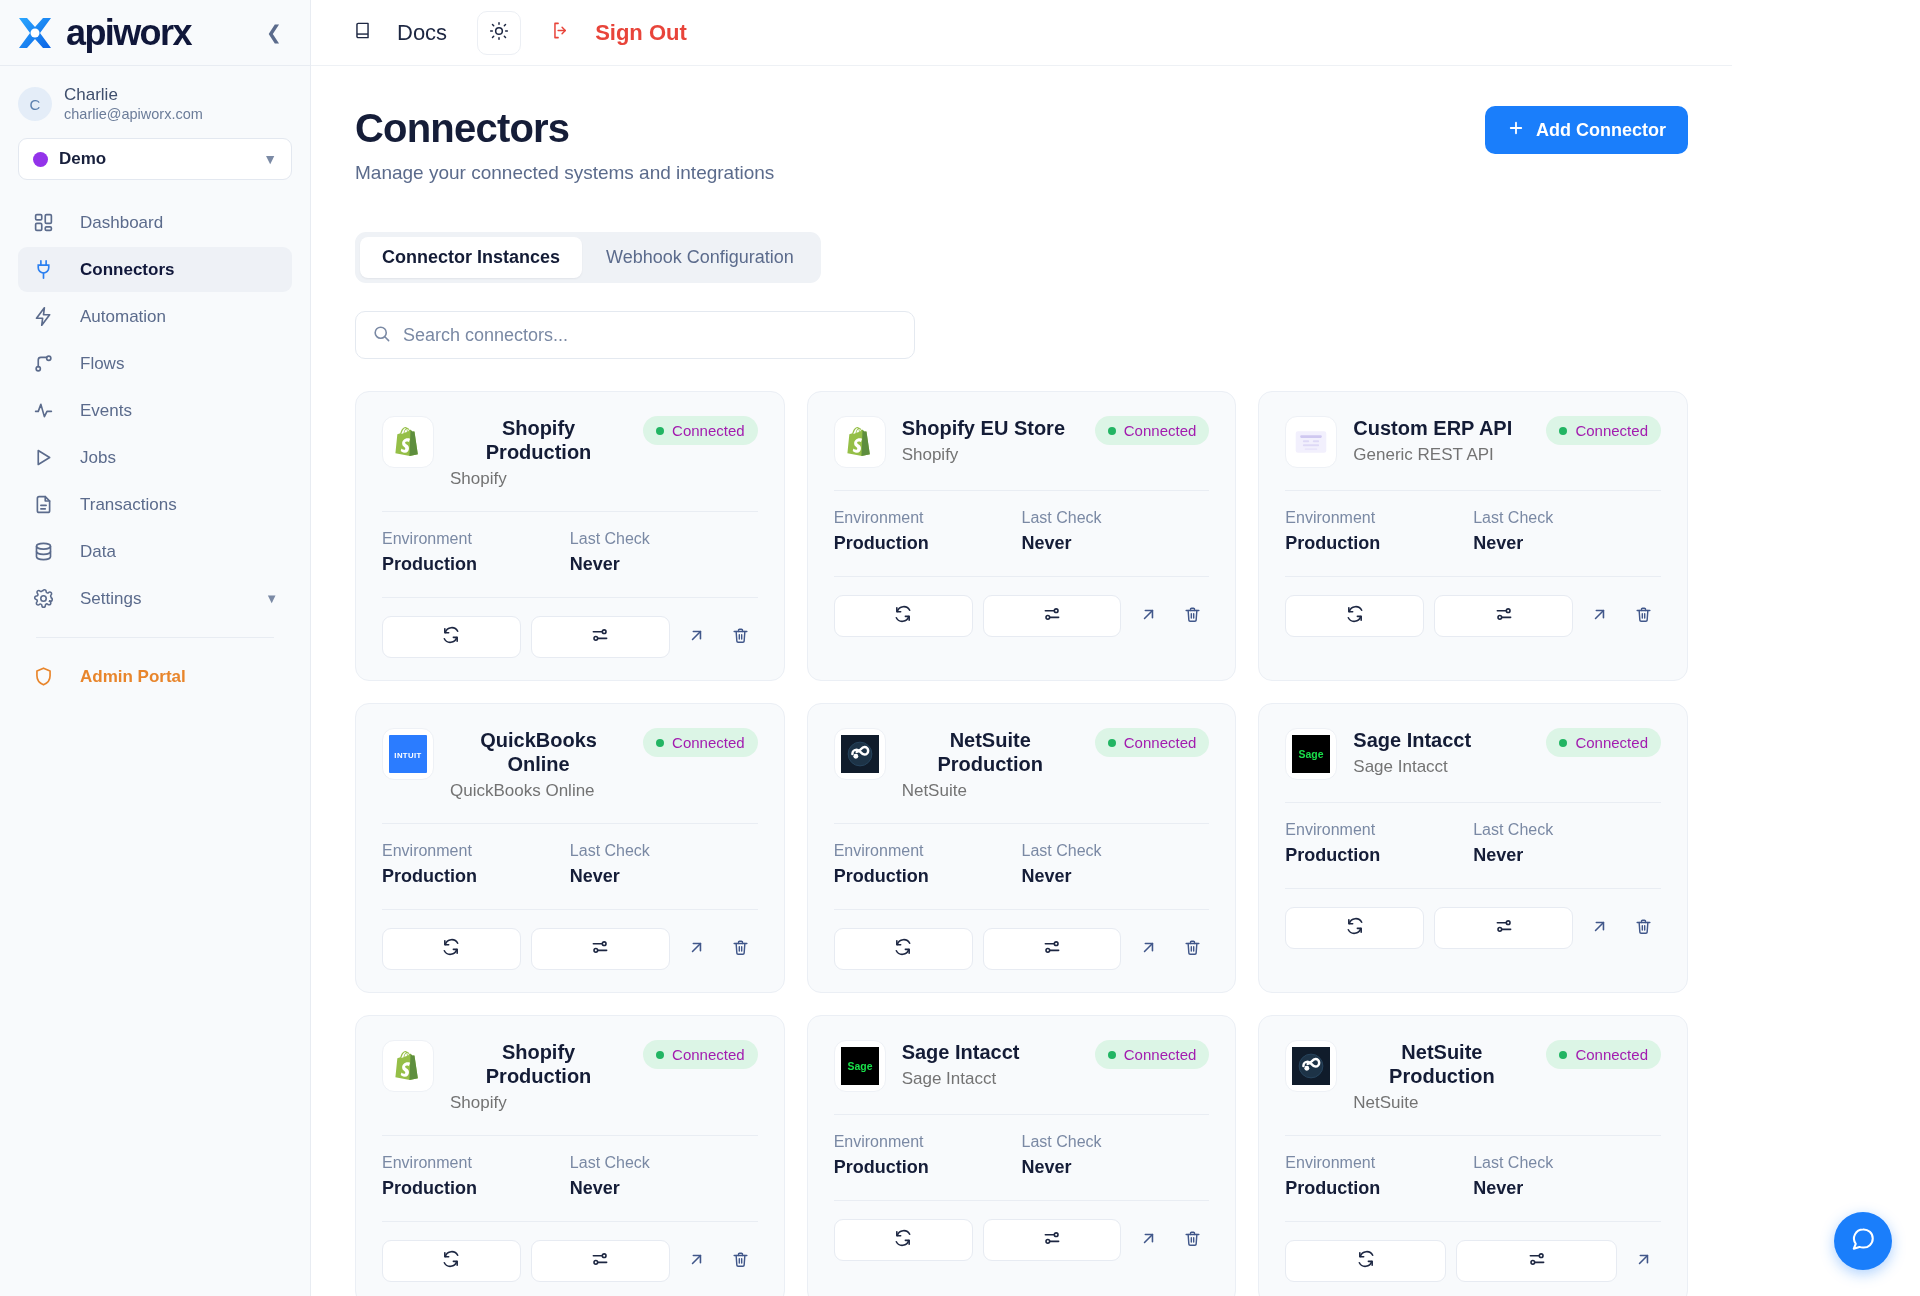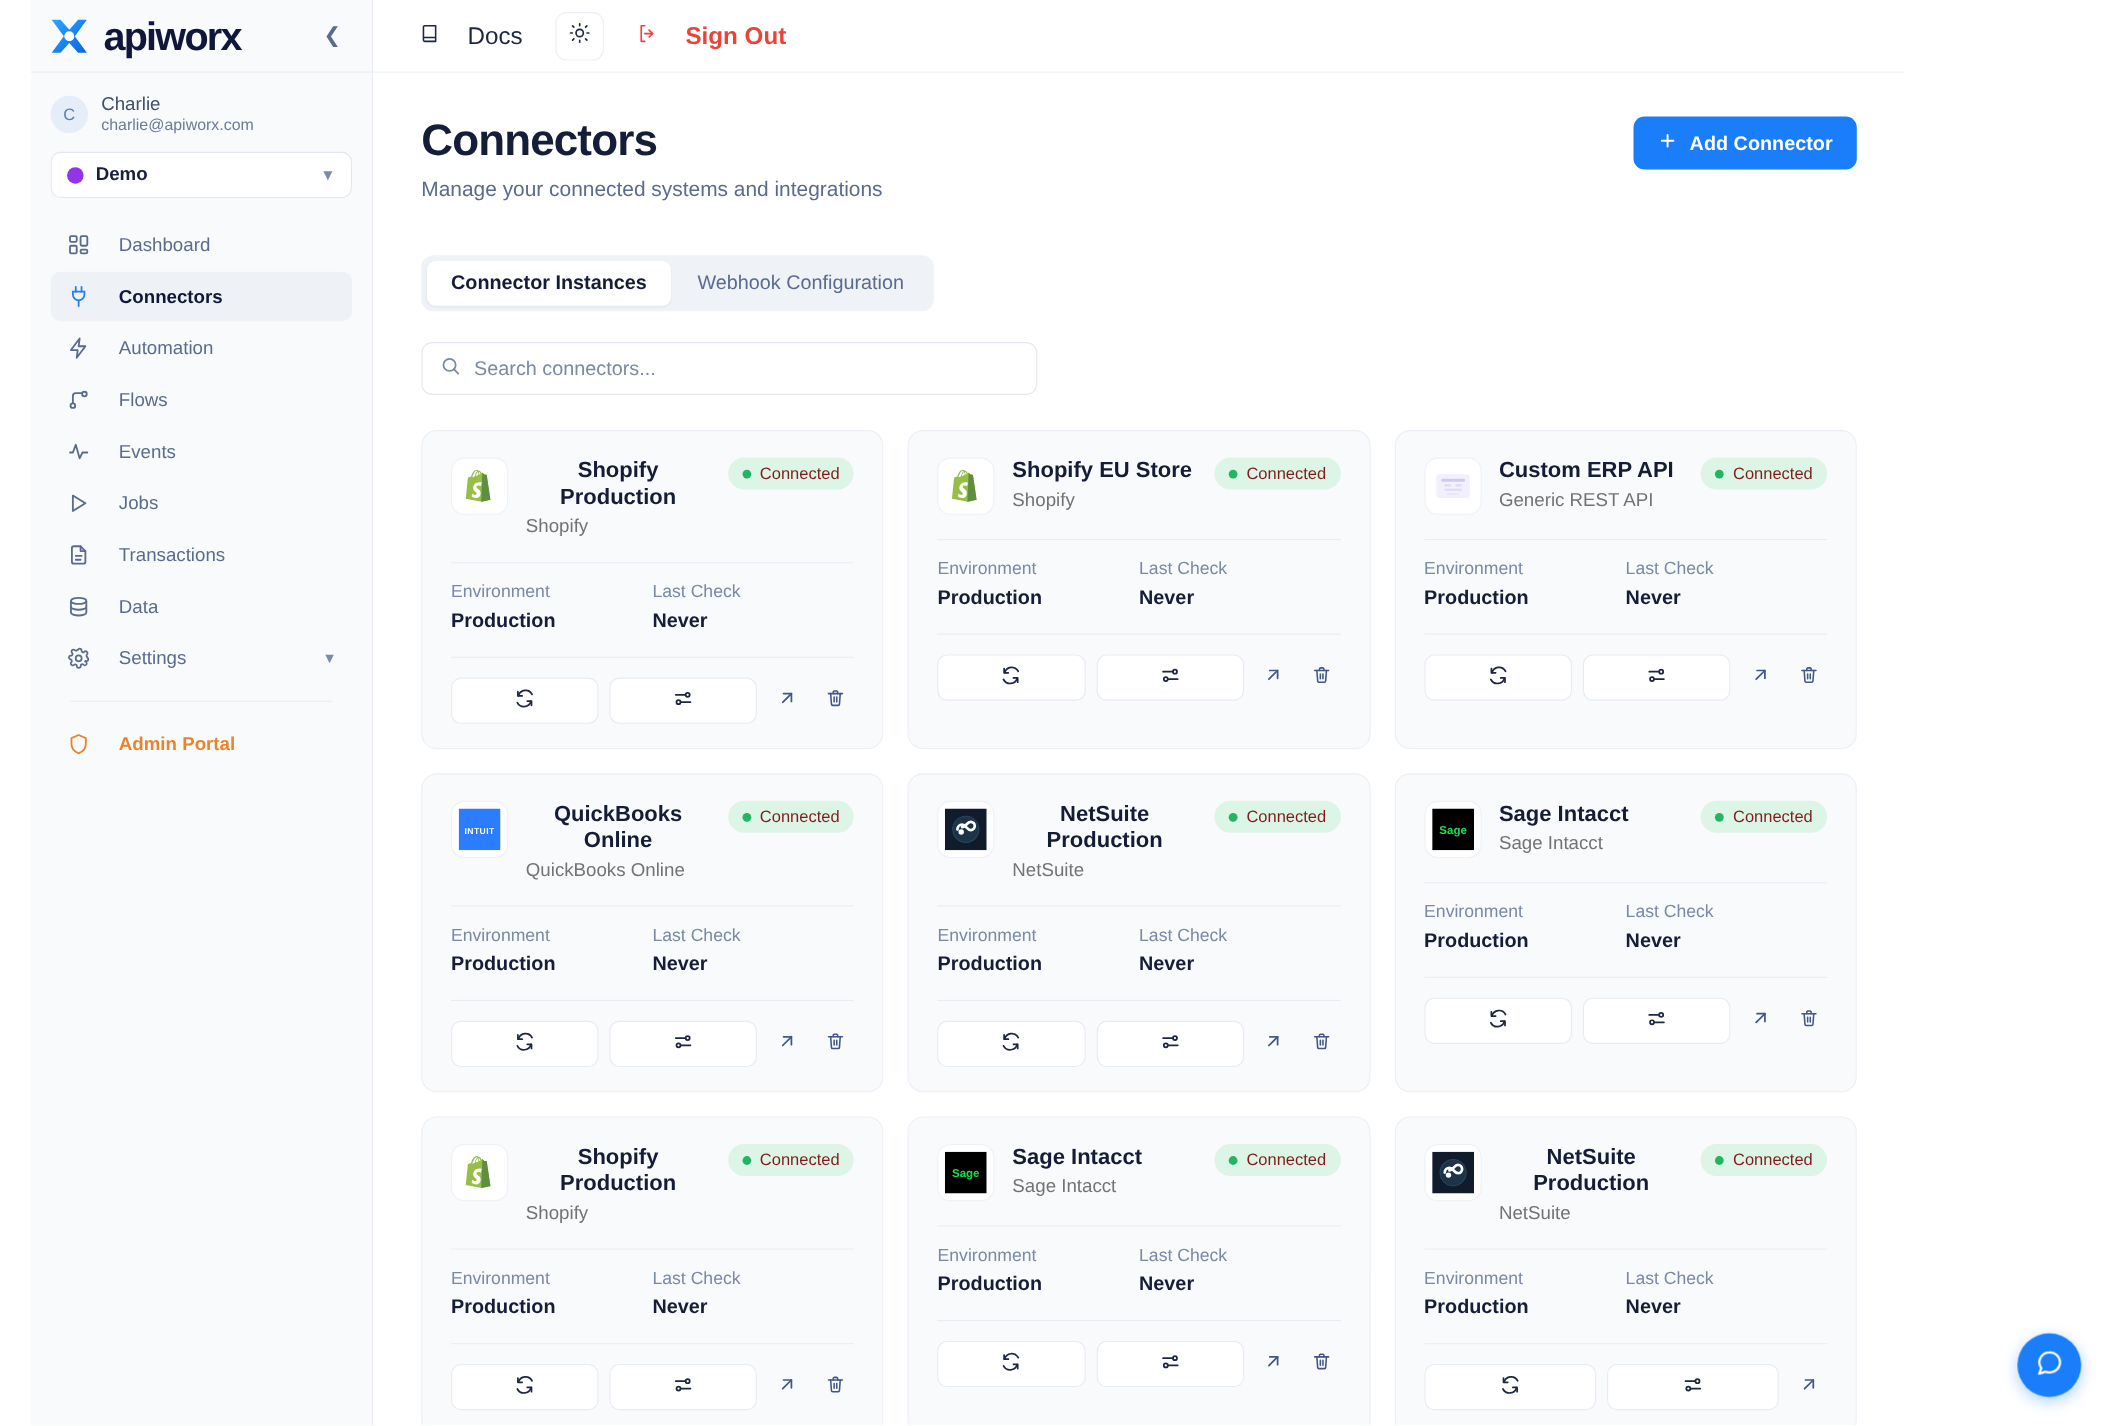--- a/index.html
+++ b/index.html
@@ -2,21 +2,21 @@
 <html><head>
 <meta charset="utf-8">
 <style>
   * { box-sizing: border-box; margin: 0; padding: 0; }
   html, body {
     width: 1920px; height: 1296px;
     font-family: "Liberation Sans", sans-serif;
     background: #ffffff;
     overflow: hidden;
   }
-  .app { display: flex; width: 1732px; height: 1296px; padding-left: 28px; }
+  .app { display: flex; width: 1732px; height: 1296px; }
 
   
   .sidebar {
     width: 311px; height: 1296px;
     background: #f8fafc;
     border-right: 1px solid #e8ecf2;
     display: flex; flex-direction: column;
     flex: 0 0 311px;
   }
   .logo-row {
@@ -135,21 +135,21 @@
   .card-logo {
     width: 52px; height: 52px; flex: 0 0 52px; border-radius: 12px;
     background: #fff; border: 1px solid #eef1f6;
     display: flex; align-items: center; justify-content: center; overflow: hidden;
   }
   .logo-inner { width: 38px; height: 38px; display:flex; align-items:center; justify-content:center;border-radius:14px; }
   .card-titles { min-width: 0; }
   .card-title { font-size: 20px; font-weight: 700; color: #141c36; line-height: 1.2; text-align: center; }
   .card-sub { font-size: 17px; color: #737373; margin-top: 5px; }
   .badge {
-    margin-left: auto; background: #dcf5e6; color: #7f1d1d;
+    margin-left: auto; background: #dcf5e6; color: #a21caf;
     border-radius: 999px; padding: 6px 13px; font-size: 15px;
     display: flex; align-items: center; gap: 8px; white-space: nowrap;
     align-self: flex-start;
   }
   .badge-dot { width: 8px; height: 8px; border-radius: 50%; background: #22b563; }
 
   .card-div { height: 1px; background: #e9edf3; margin: 22px 0 18px 0; }
   .meta { display: flex; }
   .meta-col { flex: 1; }
   .meta-label { font-size: 16px; color: #7a89a4; }

